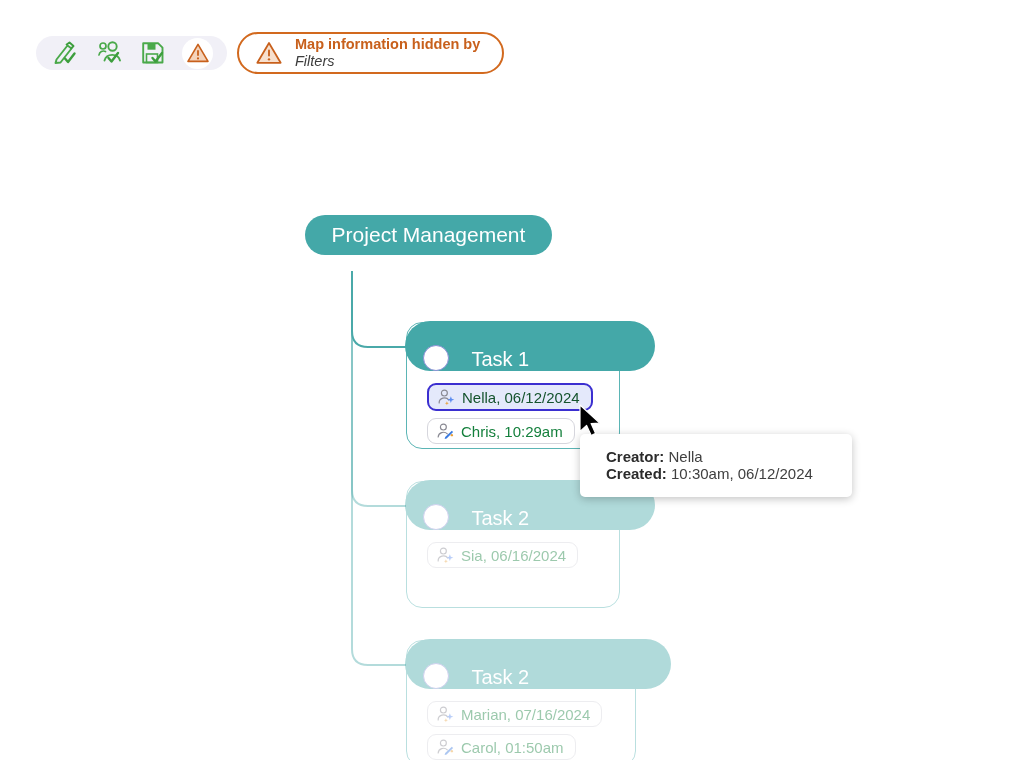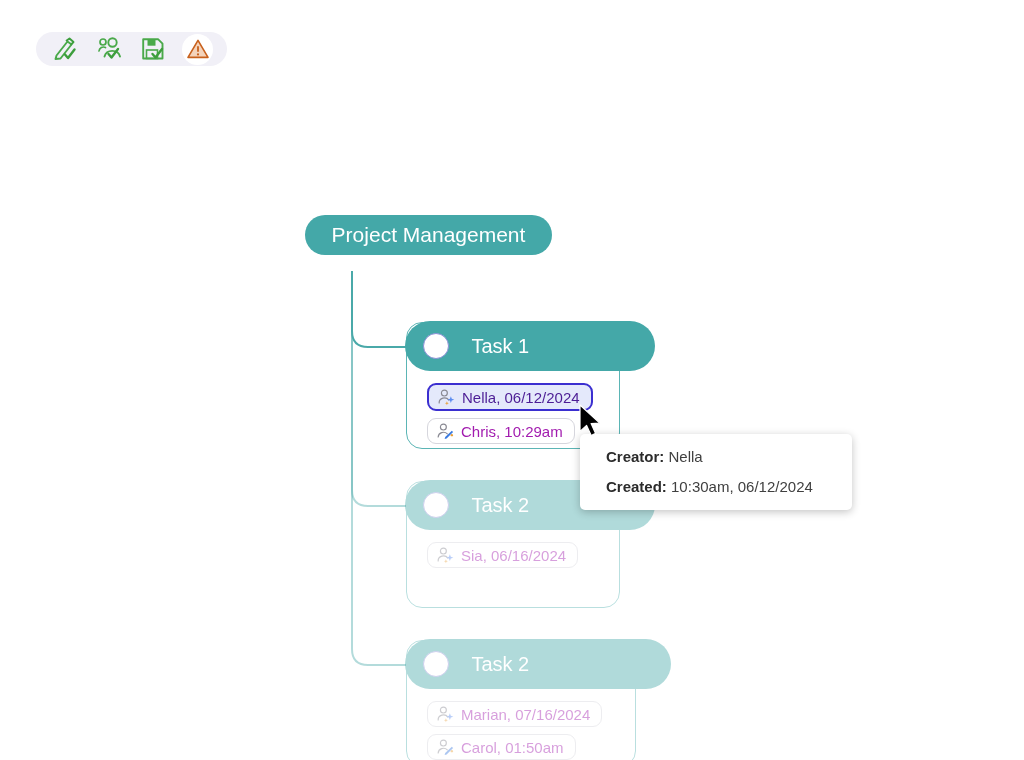--- a/index.html
+++ b/index.html
@@ -122,21 +122,21 @@
     padding: 0;
   }
   .task-card.dim {
     opacity: 0.42;
   }
   .task-head {
     background: #44a8a8;
     border-radius: 26px;
     height: 50px;
     display: flex;
-    align-items: center;
+    align-items: flex-end;
     padding: 0 18px;
     gap: 22px;
     margin: -1.6px -1.6px 0 -1.6px;
     position: relative;
   }
   .task-bullet {
     width: 24px;
     height: 24px;
     border-radius: 50%;
     background: #ffffff;
@@ -157,28 +157,28 @@
   }
   .badge {
     display: inline-flex;
     align-items: center;
     gap: 7px;
     border: 1px solid #d6d6dd;
     border-radius: 9px;
     background: #ffffff;
     padding: 3px 11px 3px 8px;
     font-size: 15px;
-    color: #a21caf;
+    color: #15803d;
     white-space: nowrap;
     box-sizing: border-box;
   }
   .badge.selected {
     border: 2px solid #3b2fd0;
     background: #e4e9fb;
-    color: #4c1d95;
+    color: #14532d;
   }
   .badge-icon {
     width: 18px;
     height: 18px;
     flex: none;
     display: block;
   }
 
   
   .tooltip {
@@ -190,21 +190,21 @@
     border-radius: 5px;
     box-shadow: 0 2px 9px rgba(0,0,0,0.24);
     padding: 14px 16px 15px 26px;
     box-sizing: border-box;
   }
   .tip-row {
     font-size: 15px;
     color: #404040;
     white-space: nowrap;
   }
-  .tip-row + .tip-row { margin-top: 13px; }
+  .tip-row + .tip-row { }
   .tip-key { font-weight: bold; color: #2b2b2b; }
 
   
   .cursor {
     position: absolute;
     left: 578px;
     top: 404px;
     width: 26px;
     height: 36px;
     pointer-events: none;
@@ -253,20 +253,31 @@
     <div class="tool-btn warn-btn">
       <svg class="icon" width="24" height="24" viewBox="0 0 24 24">
         <path d="M12 3.4 L22 20.4 H2 Z" fill="#f4d3bb" stroke="#c8601c" stroke-width="1.6" stroke-linejoin="round"></path>
         <rect x="11.1" y="9" width="1.8" height="6" rx="0.9" fill="#c8601c"></rect>
         <circle cx="12" cy="17.4" r="1.1" fill="#c8601c"></circle>
       </svg>
     </div>
 
   </div>
 
+  <div class="alert-pill">
+    <svg class="icon" width="28" height="28" viewBox="0 0 24 24">
+      <path d="M12 3.4 L22 20.4 H2 Z" fill="#f7e0ce" stroke="#c8601c" stroke-width="1.5" stroke-linejoin="round"></path>
+      <rect x="11.2" y="9" width="1.6" height="6" rx="0.8" fill="#c8601c"></rect>
+      <circle cx="12" cy="17.4" r="1" fill="#c8601c"></circle>
+    </svg>
+    <span class="alert-text">
+      <span class="alert-line1">Map information hidden by</span>
+      <span class="alert-line2">Filters</span>
+    </span>
+  </div>
 
 </div>
 
 <div class="canvas">
 
   <div class="root-node">
     <span>Project Management</span>
   </div>
 
   <div class="task-card" id="card0" style="left:406px; top:322px; width:214px; height:127px;">

